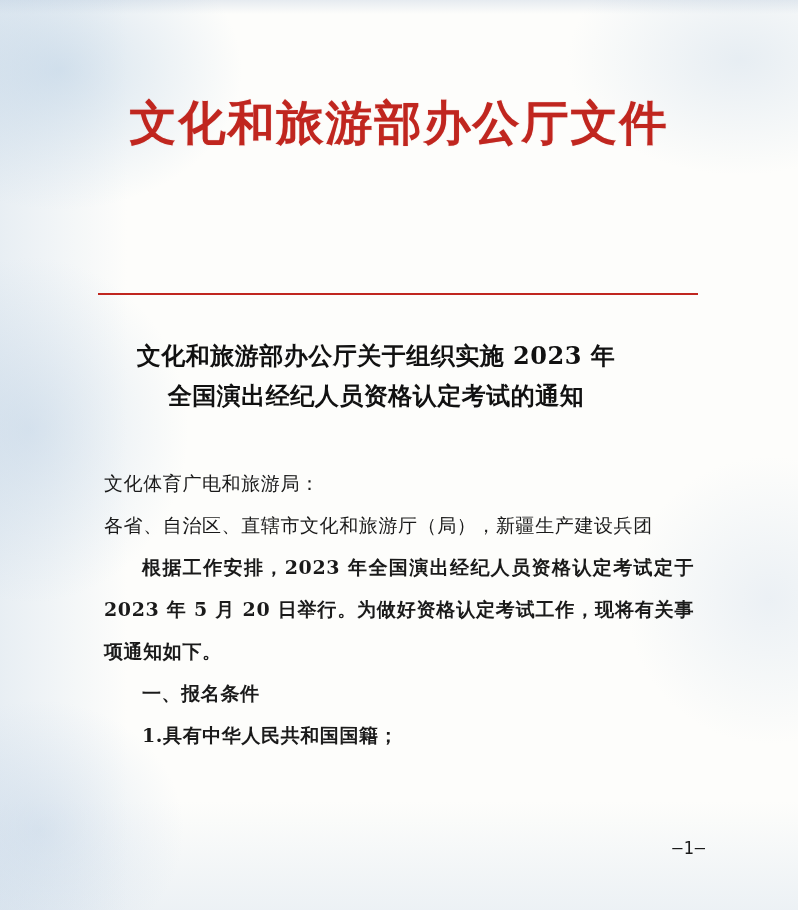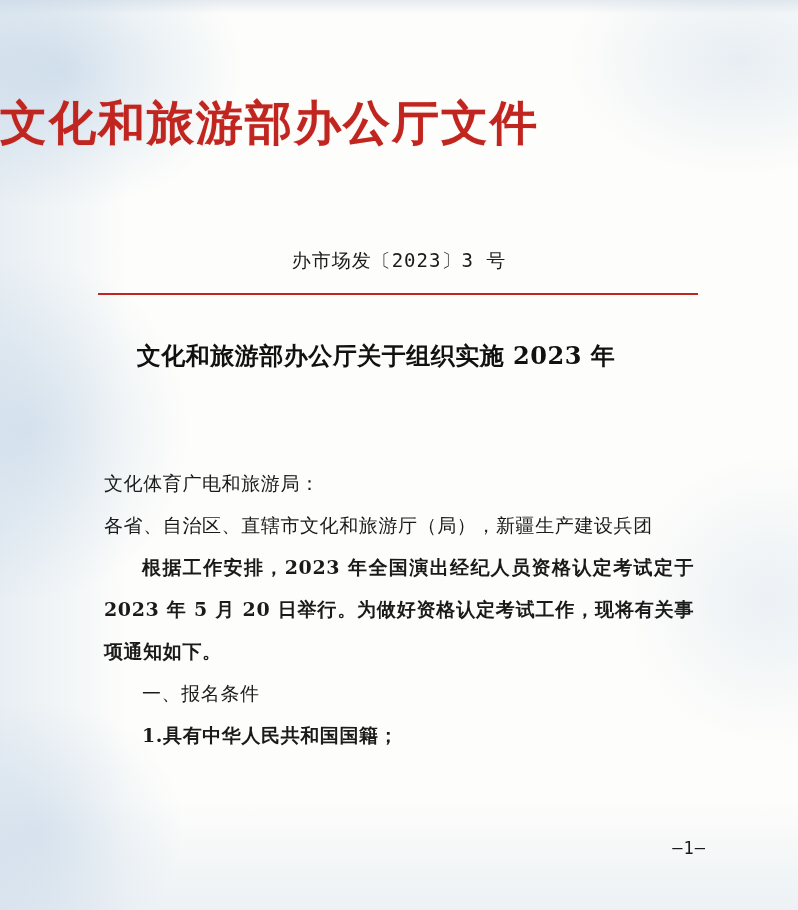--- a/index.html
+++ b/index.html
@@ -48,20 +48,21 @@
     position: absolute;
     inset: 0;
     z-index: 2;
   }
 
   .doc-title {
     position: absolute;
     top: 92px;
     left: 0;
     width: 798px;
+    text-align: center;
     color: #c0261f;
     font-family: "DejaVu Serif", "Liberation Serif", serif;
     font-weight: 700;
     font-size: 47px;
     letter-spacing: 2px;
     text-shadow: 0 0 1px rgba(192,38,31,0.45);
   }
 
   .doc-number {
     position: absolute;
@@ -108,21 +109,21 @@
     font-size: 19px;
     line-height: 42px;
     color: #1a1a1a;
     letter-spacing: 0.6px;
   }
   .body-block p {
     margin: 0;
     text-align: justify;
   }
   .indent-2 { text-indent: 2em; font-weight: bold; }
-  .bold-head { font-weight: 400; text-indent: 2em; }
+  .bold-head { font-weight: 700; text-indent: 2em; }
 
   .page-number {
     position: absolute;
     bottom: 52px;
     right: 92px;
     font-family: "DejaVu Sans Mono", "Liberation Mono", monospace;
     font-size: 17px;
     color: #1a1a1a;
     letter-spacing: 1px;
   }
@@ -131,26 +132,26 @@
 <body>
 
 <div class="page">
   <div class="paper-edge-top"></div>
   <div class="scan-tint"></div>
 
   <div class="content">
 
     <div class="doc-title">文化和旅游部办公厅文件</div>
 
-    <div class="doc-number">办市场发〔2023〕3 号</div>
 
     <div class="red-rule"></div>
 
     <div class="subject">
       <span class="line">文化和旅游部办公厅关于组织实施 2023 年</span>
+      <span class="line">全国演出经纪人员资格认定考试的通知</span>
     </div>
 
     <div class="body-block">
       <p>文化体育广电和旅游局：</p>
       <p>各省、自治区、直辖市文化和旅游厅（局），新疆生产建设兵团</p>
       <p class="indent-2">根据工作安排，2023 年全国演出经纪人员资格认定考试定于 2023 年 5 月 20 日举行。为做好资格认定考试工作，现将有关事项通知如下。</p>
       <p class="bold-head">一、报名条件</p>
       <p class="indent-2">1.具有中华人民共和国国籍；</p>
     </div>
 

